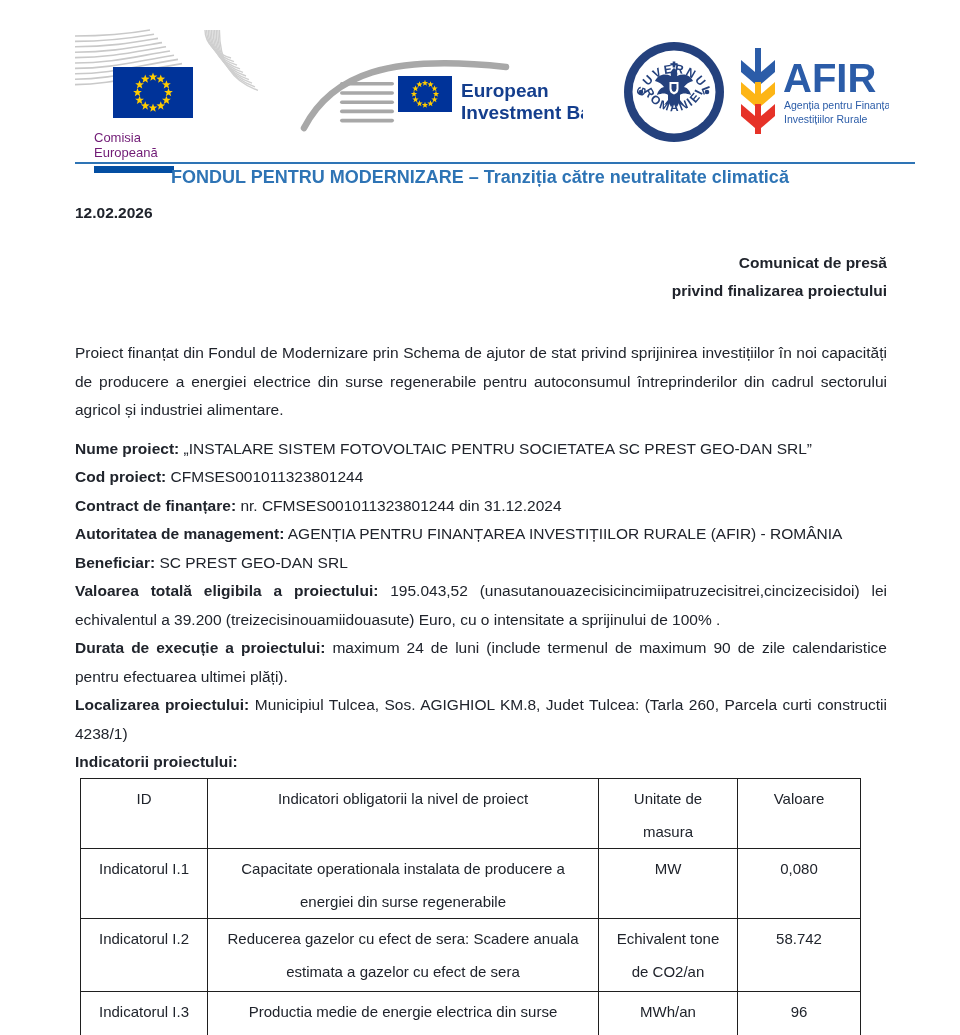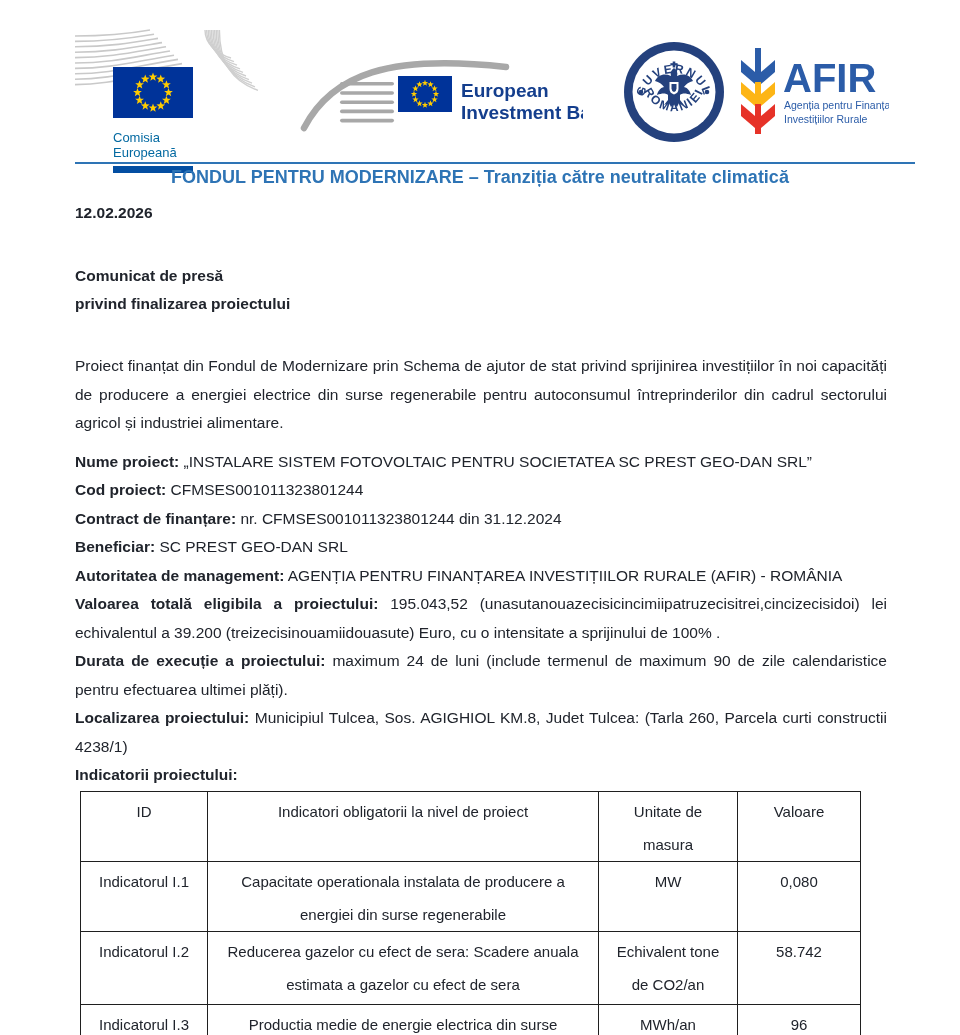--- a/index.html
+++ b/index.html
@@ -8,31 +8,31 @@
     position:relative; width:960px; height:1035px;
     font-family:"Liberation Sans","DejaVu Sans",sans-serif;
     color:#20242c; background:#fff;
   }
   
   .logo { position:absolute; }
   .ec-logo   { left:75px;  top:28px; width:185px; }
   .eib-logo  { left:298px; top:52px; }
   .gov-logo  { left:622px; top:40px; }
   .afir-logo { left:739px; top:48px; }
-  .ec-caption { margin-left:38px; margin-top:3px; font-size:13px; line-height:15px; color:#0369a1; }
+  .ec-caption { margin-left:19px; margin-top:3px; font-size:13px; line-height:15px; color:#701a75; }
   .ec-bar { width:80px; height:7px; background:#034ea2; margin-top:6px; }
   .rule { position:absolute; top:162px; left:75px; right:45px; height:2px; background:#2e74b5; }
   .banner {
     position:absolute; top:167px; left:0; width:100%;
     text-align:center; font-size:18px; font-weight:bold; color:#2e74b5;
   }
   
   .content { position:absolute; top:194px; left:75px; width:812px; font-size:15.5px; }
   .doc-date { margin-top:8px; font-weight:bold; line-height:21px; padding-right:2px; }
-  .doc-title { margin-top:39px; text-align:left; font-weight:bold; line-height:27.5px; }
+  .doc-title { margin-top:26px; text-align:right; font-weight:bold; line-height:27.5px; }
   .intro { margin:35px 0 0 0; text-align:justify; line-height:28.5px; }
   .details { margin-top:10px; }
   .detail { margin:0; text-align:justify; line-height:28.5px; }
   .detail strong { font-weight:bold; }
   
   table.indicators {
     margin:1px 0 0 5px; border-collapse:collapse; table-layout:fixed;
     width:780px; font-size:15px;
   }
   table.indicators th, table.indicators td {
@@ -187,22 +187,22 @@
       <div>Comunicat de presă</div>
       <div>privind finalizarea proiectului</div>
     </div>
 
     <p class="intro">Proiect finanțat din Fondul de Modernizare prin Schema de ajutor de stat privind sprijinirea investițiilor în noi capacități de producere a energiei electrice din surse regenerabile pentru autoconsumul întreprinderilor din cadrul sectorului agricol și industriei alimentare.</p>
 
     <div class="details">
       <p class="detail"><strong>Nume proiect:</strong> <span>„INSTALARE SISTEM FOTOVOLTAIC PENTRU SOCIETATEA SC PREST GEO-DAN SRL”</span></p>
       <p class="detail"><strong>Cod proiect:</strong> <span>CFMSES001011323801244</span></p>
       <p class="detail"><strong>Contract de finanțare:</strong> <span>nr. CFMSES001011323801244 din 31.12.2024</span></p>
+      <p class="detail"><strong>Autoritatea de management:</strong> <span>AGENȚIA PENTRU FINANȚAREA INVESTIȚIILOR RURALE (AFIR) - ROMÂNIA</span></p>
       <p class="detail"><strong>Beneficiar:</strong> <span>SC PREST GEO-DAN SRL</span></p>
-      <p class="detail"><strong>Autoritatea de management:</strong> <span>AGENȚIA PENTRU FINANȚAREA INVESTIȚIILOR RURALE (AFIR) - ROMÂNIA</span></p>
       <p class="detail"><strong>Valoarea totală eligibila a proiectului:</strong> <span>195.043,52 (unasutanouazecisicincimiipatruzecisitrei,cincizecisidoi) lei echivalentul a 39.200 (treizecisinouamiidouasute) Euro, cu o intensitate a sprijinului de 100% .</span></p>
       <p class="detail"><strong>Durata de execuție a proiectului:</strong> <span>maximum 24 de luni (include termenul de maximum 90 de zile calendaristice pentru efectuarea ultimei plăți).</span></p>
       <p class="detail"><strong>Localizarea proiectului:</strong> <span> Municipiul Tulcea, Sos. AGIGHIOL KM.8, Judet Tulcea: (Tarla 260, Parcela curti constructii 4238/1)</span></p>
       <p class="detail"><strong>Indicatorii proiectului:</strong></p>
     </div>
 
     <table class="indicators">
       <colgroup>
           <col style="width:127px">
           <col style="width:391px">

